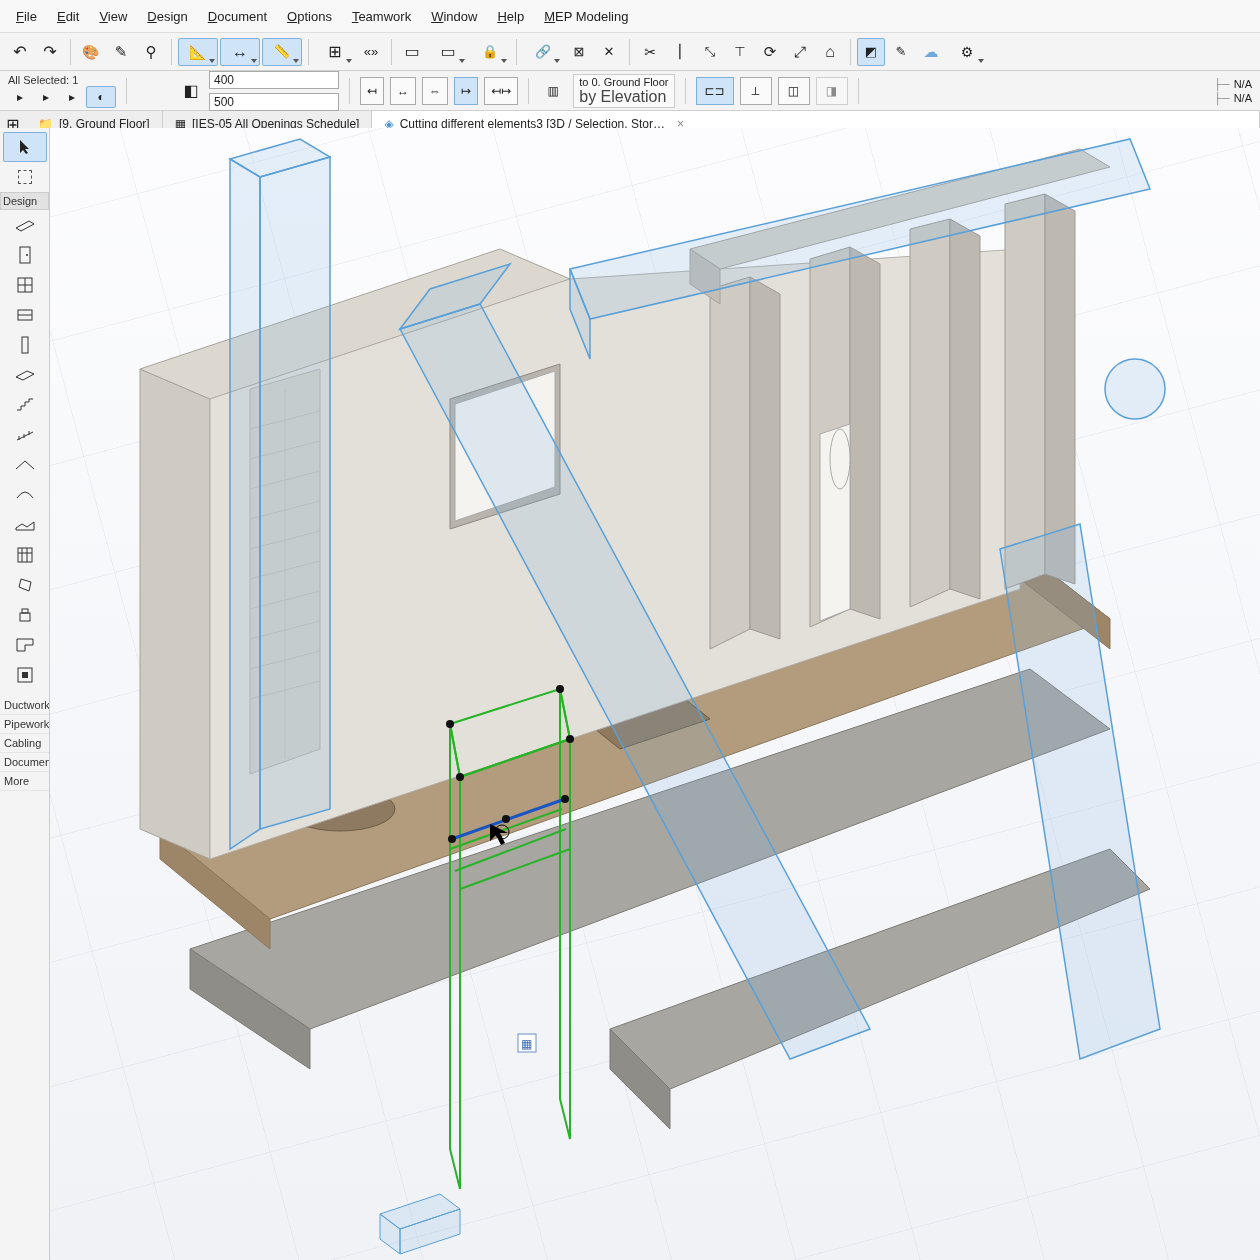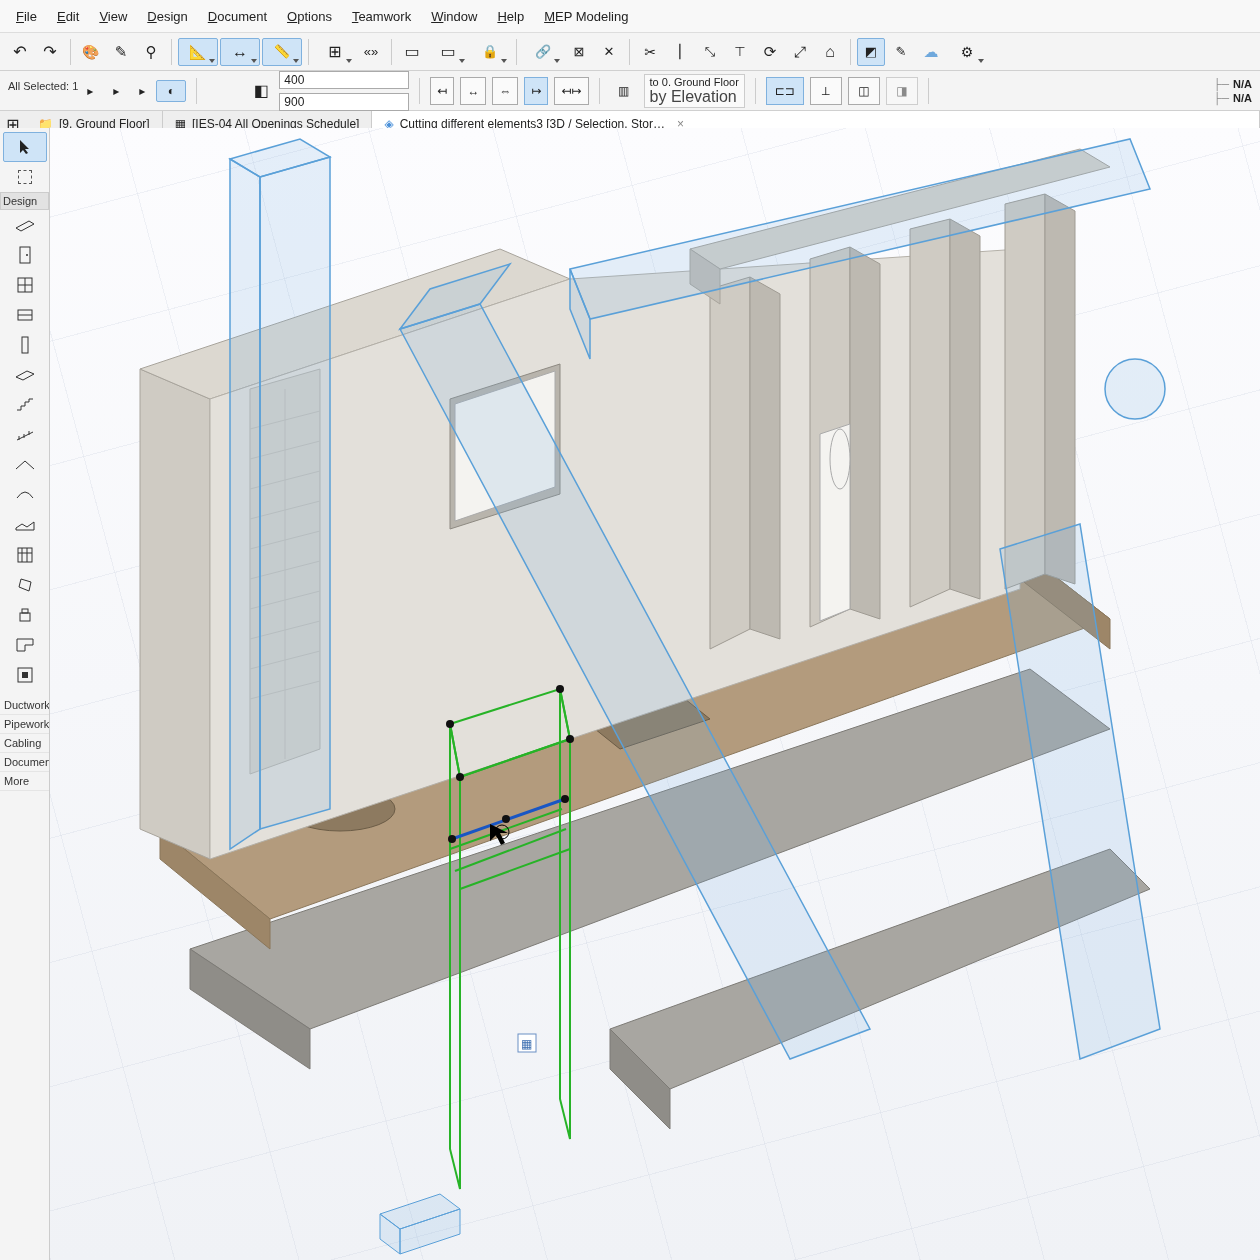--- a/index.html
+++ b/index.html
@@ -61,21 +61,21 @@
 .ic-box::before{content:"▭"; font-size:16px;}
 .ic-cube::before{content:"◧"; font-size:16px;}
 .ic-link::before{content:"🔗";font-size:13px;}
 .ic-scissors::before{content:"✂";font-size:14px;}
 .ic-rotate::before{content:"⟳";font-size:15px;}
 .ic-home::before{content:"⌂";font-size:16px;}
 .ic-ext::before{content:"⤢";font-size:15px;}
 .ic-cloud::before{content:"☁";font-size:15px;color:#6fa8dc;}
 .ic-gear::before{content:"⚙";font-size:14px;}
 
-.right-labels { display:flex; flex-direction:column; gap:2px; font-size:11px;font-weight:bold;}
+.right-labels { display:flex; flex-direction:column; gap:2px; font-size:11px;}
 .right-labels .r { display:flex; align-items:center; gap:4px;}
 .right-labels .r::before { content:"├─"; color:#888;}
 </style>
 </head>
 <body>
 
 <div class="menubar">
   <div class="menu-item"><span><u>F</u>ile</span></div>
   <div class="menu-item"><span><u>E</u>dit</span></div>
   <div class="menu-item"><span><u>V</u>iew</span></div>
@@ -181,37 +181,37 @@
   <div class="tool-btn">
       <span class="ic-cloud"></span>
     </div>
   <div class="tool-btn wide">
       <span class="ic-gear"></span>
       <span class="caret"></span>
     </div>
 </div>
 
 <div class="info-row">
-  <div style="display:flex;flex-direction:row;gap:0;">
+  <div style="display:flex;flex-direction:column;gap:0;">
     <div class="selcount">All Selected: 1</div>
     <div style="display:flex;gap:2px;">
       <div class="tool-btn" style="width:24px;height:22px">▸</div>
       <div class="tool-btn" style="width:24px;height:22px">▸</div>
       <div class="tool-btn" style="width:24px;height:22px">▸</div>
       <div class="tool-btn active" style="width:30px;height:22px">◐</div>
     </div>
   </div>
   <div class="sep"></div>
   <div style="display:flex;align-items:center;gap:4px;margin-left:40px;">
     <div class="tool-btn">
         <span class="ic-cube"></span>
       </div>
     <div class="dim-box">
       <div class="dim-input">400</div>
-      <div class="dim-input">900</div>
+      <div class="dim-input">500</div>
     </div>
   </div>
   <div class="sep"></div>
   <div class="btn-rect">↤</div>
   <div class="btn-rect">↔</div>
   <div class="btn-rect">⇔</div>
   <div class="btn-rect active">↦</div>
   <div class="btn-rect">↤↦</div>
   <div class="sep"></div>
   <div class="tool-btn">
@@ -241,21 +241,21 @@
 <div class="tabrow">
   <div class="tool-btn" style="width:26px;height:26px;border:none">
       <span class="ic-grid"></span>
     </div>
   <div class="tab">
     <span>📁</span>
     <span>[9. Ground Floor]</span>
   </div>
   <div class="tab">
     <span>▦</span>
-    <span>[IES-04 All Openings Schedule]</span>
+    <span>[IES-05 All Openings Schedule]</span>
   </div>
   <div class="tab active" style="flex:1">
     <span style="color:#4a90d9">◈</span>
     <span>Cutting different elements3 [3D / Selection, Stor…</span>
     <span class="close-x">×</span>
   </div>
 </div>
 
 <div class="left-toolbox">
   <div class="tool-btn active">

